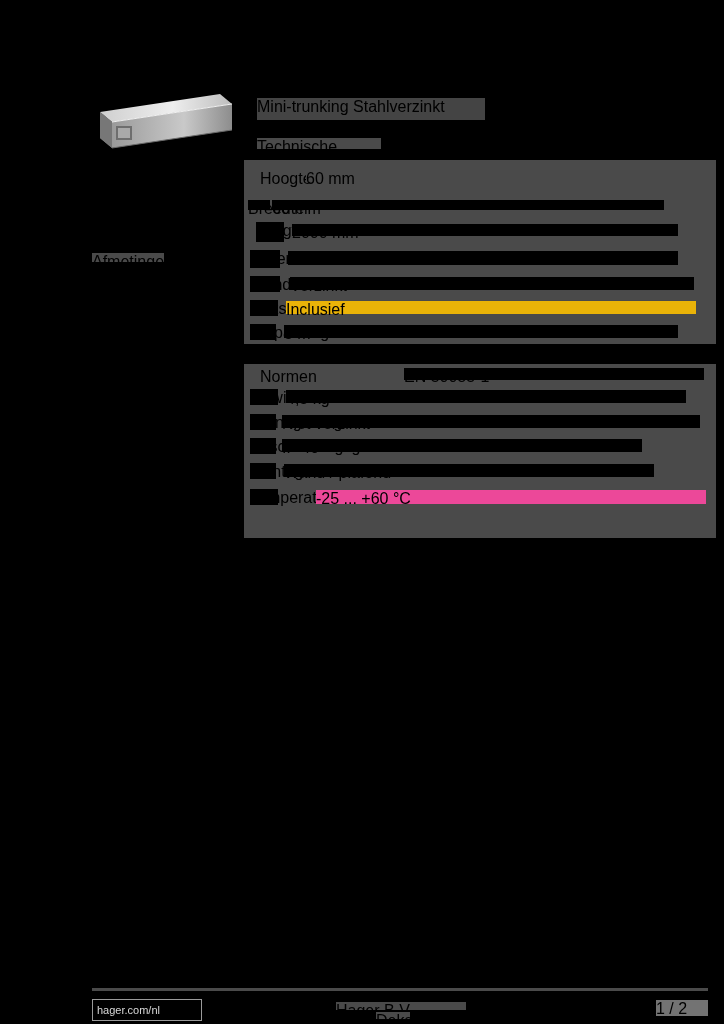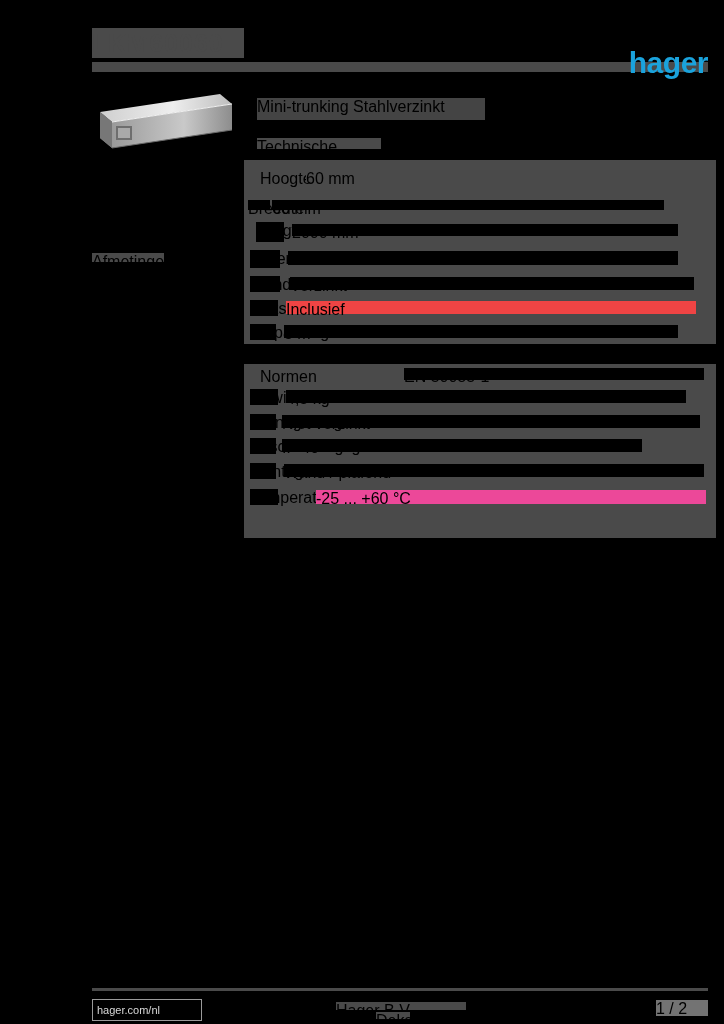--- a/index.html
+++ b/index.html
@@ -150,25 +150,20 @@
     width: 52px; height: 16px;
     background: #737373;
   }
 </style>
 </head>
 <body>
 
 <div class="page">
   <div class="sheet">
 
-    <div class="header">
-      <div class="product-code">LKM60060</div>
-      <div class="header-rule"></div>
-      <div class="brand">hager</div>
-    </div>
 
     <div class="photo">
       <svg width="144" height="66" viewBox="0 0 144 66">
         <defs>
           <linearGradient id="gTop" x1="0" y1="0" x2="1" y2="0">
             <stop offset="0%" stop-color="#cfcfcf"></stop>
             <stop offset="55%" stop-color="#eeeeee"></stop>
             <stop offset="100%" stop-color="#bdbdbd"></stop>
           </linearGradient>
           <linearGradient id="gFront" x1="0" y1="0" x2="1" y2="0">
@@ -221,21 +216,21 @@
 
       <div class="spec-row" style="height:24px">
         <div class="spec-band" style="width:472px"></div>
         <div class="spec-label" style="left:6px; top:4px; width:30px; height:16px; background:#000">Wand</div>
         <div class="spec-value" style="left:46px; top:5px; width:404px; height:13px; background:#000">Verzinkt</div>
       </div>
 
       <div class="spec-row" style="height:24px">
         <div class="spec-band" style="width:472px"></div>
         <div class="spec-label" style="left:6px; top:4px; width:28px; height:16px; background:#000">Deksel</div>
-        <div class="spec-value" style="left:42px; top:5px; width:410px; height:13px; background:#ef4444">Inclusief</div>
+        <div class="spec-value" style="left:42px; top:5px; width:410px; height:13px; background:#eab308">Inclusief</div>
       </div>
 
       <div class="spec-row" style="height:24px">
         <div class="spec-band" style="width:472px"></div>
         <div class="spec-label" style="left:6px; top:4px; width:26px; height:16px; background:#000">Verpakkingseenheid</div>
         <div class="spec-value" style="left:40px; top:5px; width:394px; height:13px; background:#000">8 m</div>
       </div>
 
       <div class="spec-row" style="height:20px"></div>
 
@@ -259,21 +254,21 @@
 
       <div class="spec-row" style="height:24px">
         <div class="spec-band" style="width:472px"></div>
         <div class="spec-label" style="left:6px; top:4px; width:26px; height:16px; background:#000">Beschermingsgraad</div>
         <div class="spec-value" style="left:38px; top:5px; width:360px; height:13px; background:#000">IP 40</div>
       </div>
 
       <div class="spec-row" style="height:26px">
         <div class="spec-band" style="width:472px"></div>
         <div class="spec-label" style="left:6px; top:5px; width:26px; height:16px; background:#000">Montage</div>
-        <div class="spec-value" style="left:40px; top:6px; width:420px; height:13px; background:#000">Wand / plafond</div>
+        <div class="spec-value" style="left:40px; top:6px; width:370px; height:13px; background:#000">Wand / plafond</div>
       </div>
 
       <div class="spec-row" style="height:26px">
         <div class="spec-band" style="width:472px"></div>
         <div class="spec-label" style="left:6px; top:5px; width:28px; height:16px; background:#000">Temperatuurbereik</div>
         <div class="spec-value" style="left:72px; top:6px; width:390px; height:14px; background:#ec4899">-25 ... +60 °C</div>
       </div>
 
       <div class="spec-row" style="height:28px">
         <div class="spec-band" style="width:472px"></div>

